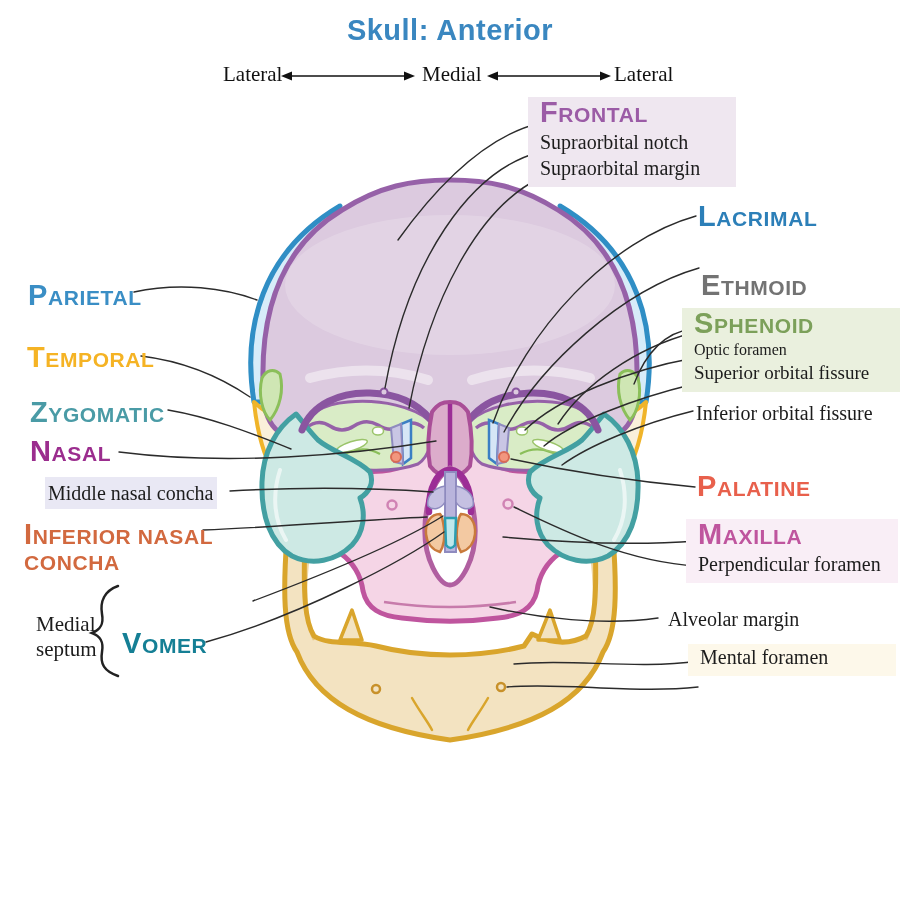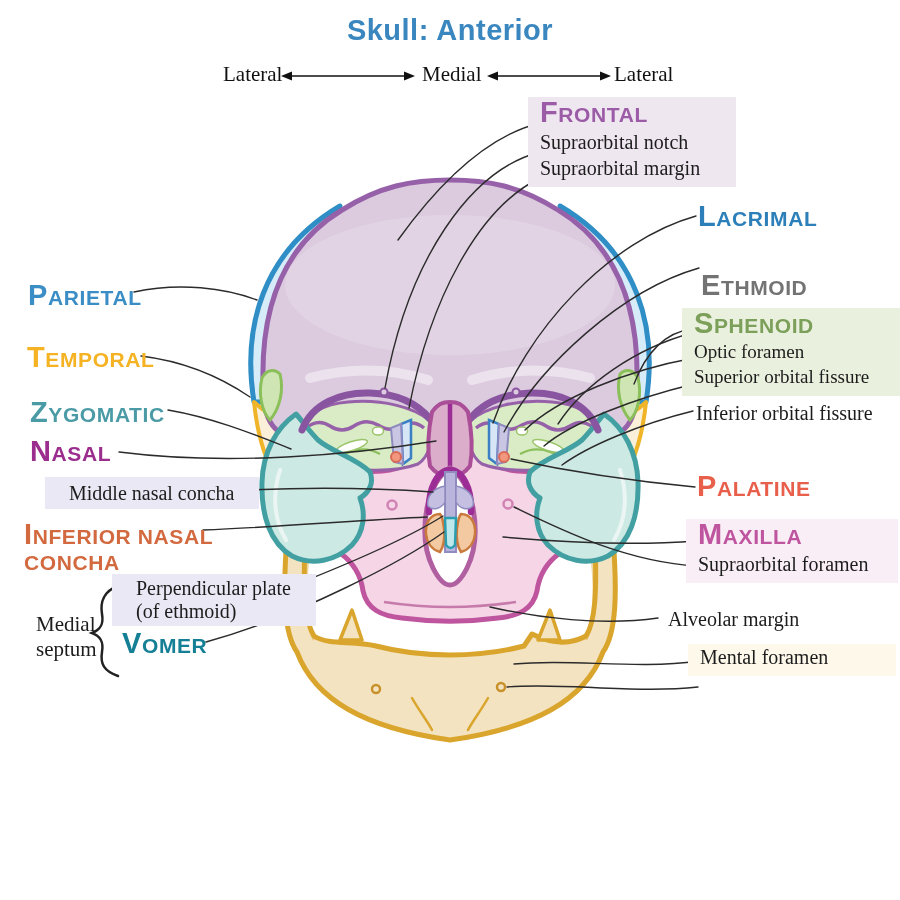--- a/index.html
+++ b/index.html
@@ -10,21 +10,21 @@
   .page-title{font-size:29px;font-weight:bold;letter-spacing:.5px;white-space:nowrap;}
   .dir-label{font-family:"Liberation Serif",serif;font-size:21px;color:#111;white-space:nowrap;}
   .bone-label{font-weight:bold;font-size:21px;letter-spacing:.6px;text-transform:uppercase;
               line-height:1.05;white-space:nowrap;}
   .bone-label::first-letter{font-size:29px;}
   .bone-label.wrap{white-space:normal;}
   .serif-label{font-family:"Liberation Serif",serif;font-size:20px;color:#1c1c1c;line-height:1.3;
                white-space:nowrap;}
   .note-box{padding:0 10px 6px 12px;}
   .note-box .bone-label{margin-bottom:2px;}
-  .inline-box{padding:3px 24px;}
+  .inline-box{padding:3px 3px;text-align:center;}
 </style>
 </head>
 <body>
 
 <div id="stage">
 
   <svg id="skull-svg" width="900" height="900" viewBox="0 0 900 900">
 
     <g>
       <path d="M 254,402 C 242,328 262,252 340,206 C 318,230 296,268 284,310 C 272,352 266,378 264,402 Z" fill="#d7ecf9" stroke="#2f8ec5" stroke-width="5" stroke-linejoin="round"></path>
@@ -199,50 +199,49 @@
     <div class="serif-label">Supraorbital notch</div>
     <div class="serif-label">Supraorbital margin</div>
   </div>
 
   <div class="abs bone-label" style="left: 698px; top: 201px; color: rgb(44, 127, 184);">Lacrimal</div>
 
   <div class="abs bone-label" style="left: 701px; top: 254px; color: #737373; margin-top: 16px;">Ethmoid</div>
 
   <div class="abs note-box" style="left: 682px; top: 308px; width: 196px; background-color: rgb(234, 240, 222);">
     <div class="bone-label" style="color: rgb(124, 160, 90);">Sphenoid</div>
-    <div class="serif-label" style="font-size:19px;">Optic foramen</div>
+    <div class="serif-label" style="font-size:16px;">Optic foramen</div>
     <div class="serif-label" style="font-size:19px;">Superior orbital fissure</div>
   </div>
 
   <div class="abs serif-label" style="left:696px;top:400px;">Inferior orbital fissure</div>
 
   <div class="abs bone-label" style="left: 697px; top: 471px; color: rgb(232, 96, 76);">Palatine</div>
 
   <div class="abs note-box" style="left: 686px; top: 519px; width: 190px; background-color: rgb(249, 238, 246);">
     <div class="bone-label" style="color: rgb(191, 85, 158);">Maxilla</div>
-    <div class="serif-label">Supraorbital foramen</div>
+    <div class="serif-label">Perpendicular foramen</div>
   </div>
 
   <div class="abs serif-label" style="left:668px;top:606px;">Alveolar margin</div>
 
   <div class="abs note-box" style="left: 688px; top: 644px; width: 186px; background-color: rgb(253, 248, 234);">
     <div class="serif-label">Mental foramen</div>
   </div>
 
   <div class="abs bone-label" style="left: 28px; top: 280px; color: rgb(58, 142, 197);">Parietal</div>
 
   <div class="abs bone-label" style="left: 27px; top: 342px; color: rgb(245, 179, 36);">Temporal</div>
 
   <div class="abs bone-label" style="left: 30px; top: 397px; color: rgb(74, 155, 166);">Zygomatic</div>
 
   <div class="abs bone-label" style="left: 30px; top: 436px; color: rgb(155, 45, 142);">Nasal</div>
 
   <div class="abs serif-label inline-box" style="left: 45px; top: 477px; background-color: rgb(233, 232, 244);">Middle nasal concha</div>
 
   <div class="abs bone-label wrap" style="left: 24px; top: 519px; width: 200px; line-height: 1.1; color: rgb(210, 105, 63);">Inferior nasal concha</div>
 
-  <div class="abs serif-label inline-box" style="left: 112px; top: 574px; width: 156px; white-space: normal; line-height: 1.15; background-color: rgb(233, 232, 244);">Perpendicular plate (of ethmoid)</div>
 
   <div class="abs serif-label" style="left:36px;top:612px;width:80px;white-space:normal;line-height:1.2;font-size:21px;">Medial septum</div>
 
   <div class="abs bone-label" style="left: 122px; top: 628px; color: rgb(21, 127, 149);">Vomer</div>
 
 </div>
 
 </body></html>

